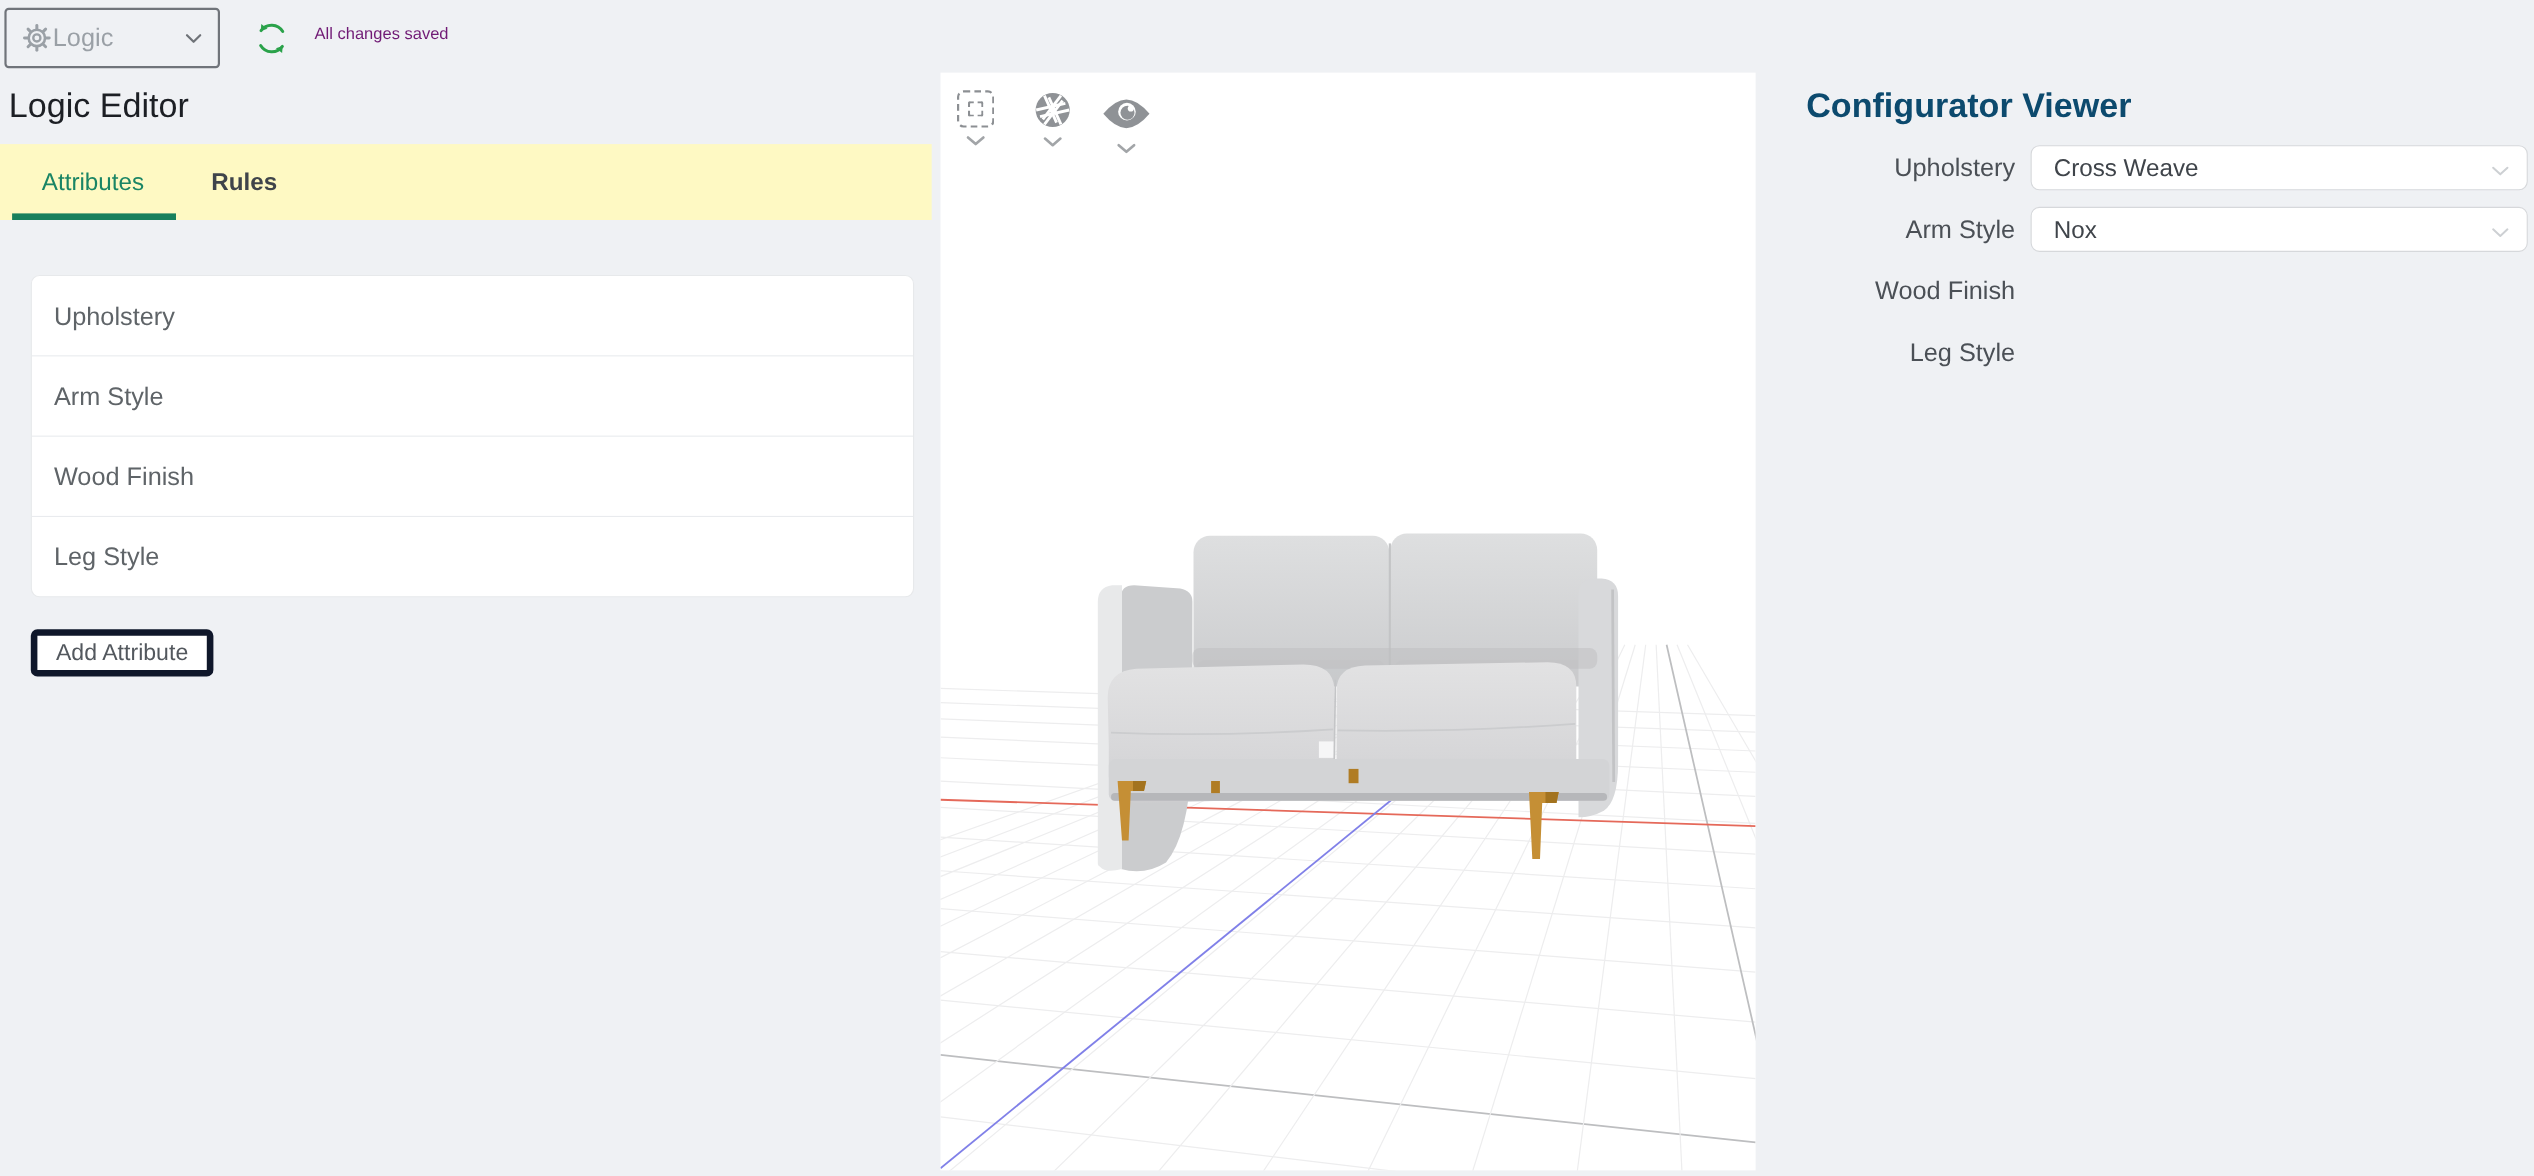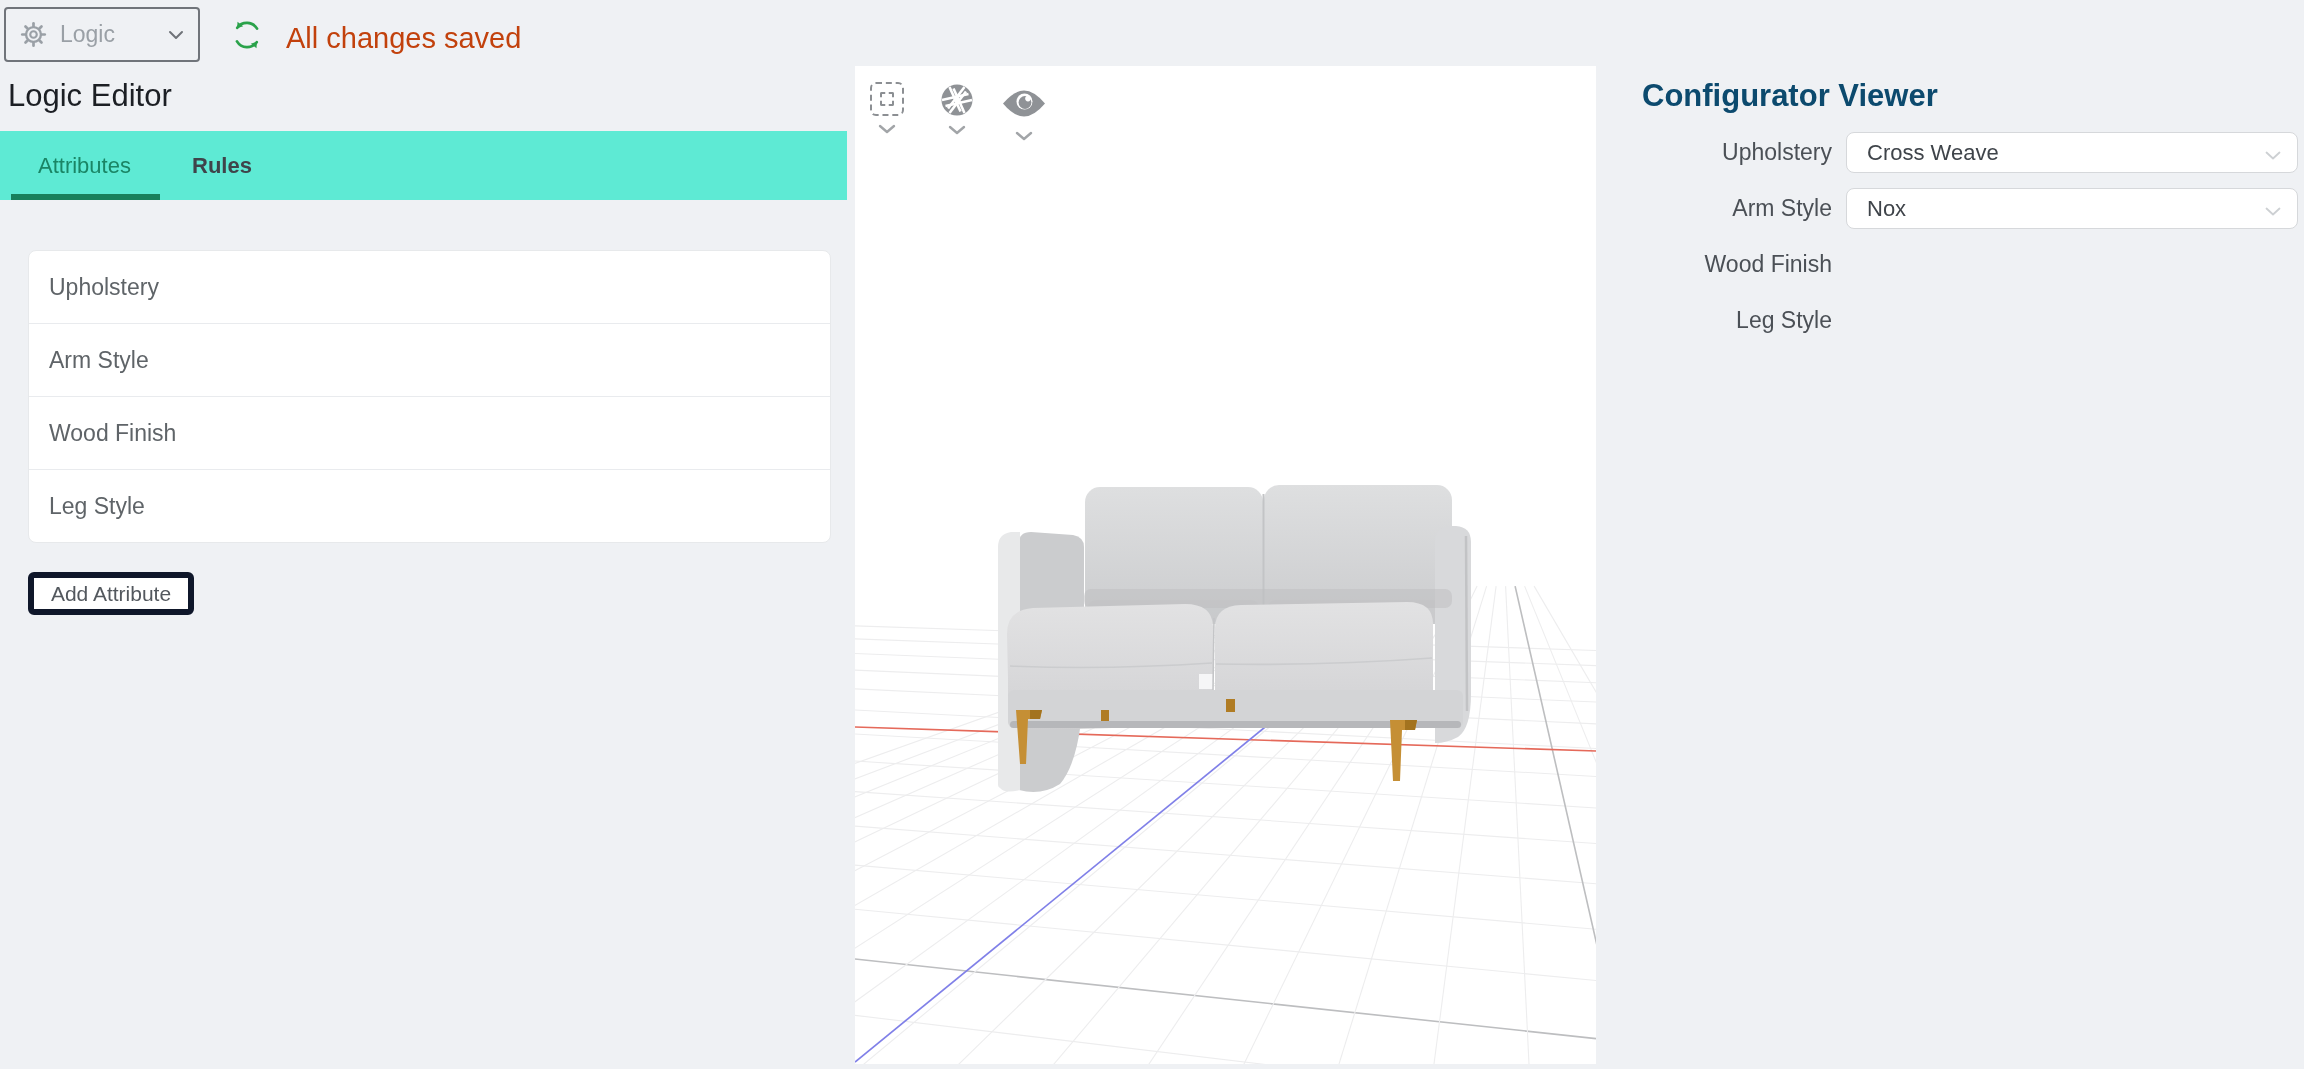--- a/index.html
+++ b/index.html
@@ -2,28 +2,28 @@
 <html><head>
 <meta charset="utf-8">
 <style>
   html,body{margin:0;padding:0;}
   body{background:#eff1f4;font-family:"Liberation Sans",sans-serif;}
   .app{position:relative;width:2304px;height:1069px;background:#eff1f4;overflow:hidden;}
 
   
   .mode-select{position:absolute;left:4px;top:7px;width:196px;height:55px;
     border:2px solid #70747a;border-radius:4px;box-sizing:border-box;
-    display:flex;align-items:center;gap:13px;padding:0 14px;cursor:pointer;background:transparent;}
+    display:flex;align-items:center;gap:1px;padding:0 14px;cursor:pointer;background:transparent;}
   .mode-select .lbl{flex:1;font-size:23px;color:#9aa0a6;}
   .sync-icon{position:absolute;left:228px;top:16px;}
-  .save-status{position:absolute;left:286px;top:22px;font-size:29px;color:#c2410c;}
+  .save-status{position:absolute;left:286px;top:22px;font-size:15px;color:#701a75;}
 
   
   .page-title{position:absolute;left:8px;top:78px;font-size:31px;font-weight:400;color:#1c1f24;}
-  .tabbar{position:absolute;left:0;top:131px;width:847px;height:69px;background:#5eead4;}
+  .tabbar{position:absolute;left:0;top:131px;width:847px;height:69px;background:#fef9c3;}
   .tab{position:absolute;top:0;height:69px;line-height:69px;font-size:22px;cursor:pointer;}
   .tab.attributes{left:38px;color:#1a8565;font-weight:500;}
   .tab.rules{left:192px;color:#3f444a;font-weight:bold;}
   .tab-underline{position:absolute;left:11px;bottom:0;width:149px;height:6px;background:#18805c;}
 
   .attr-card{position:absolute;left:28px;top:250px;width:803px;background:#ffffff;
     border:1px solid #e7e9eb;border-radius:8px;box-sizing:border-box;overflow:hidden;}
   .attr-row{height:72px;line-height:72px;padding-left:20px;font-size:23px;color:#5f6468;
     border-bottom:1px solid #e9ebee;cursor:pointer;}
   .attr-row:last-child{border-bottom:none;}

